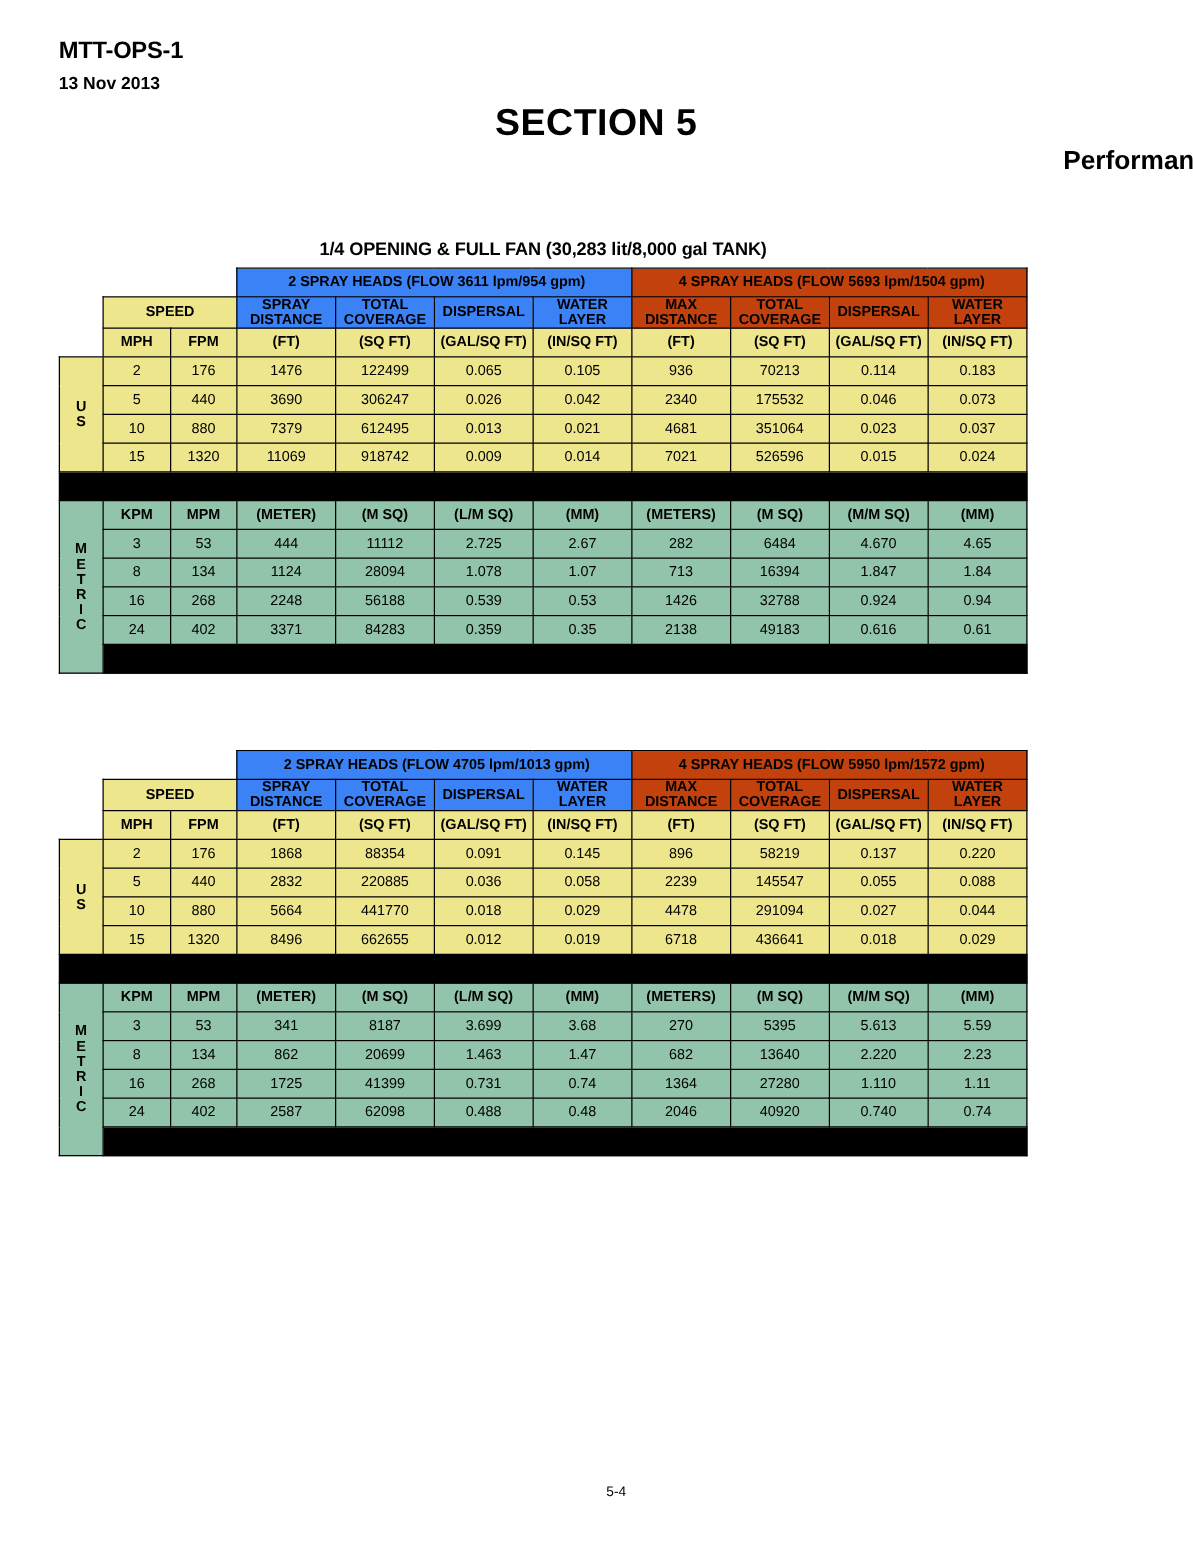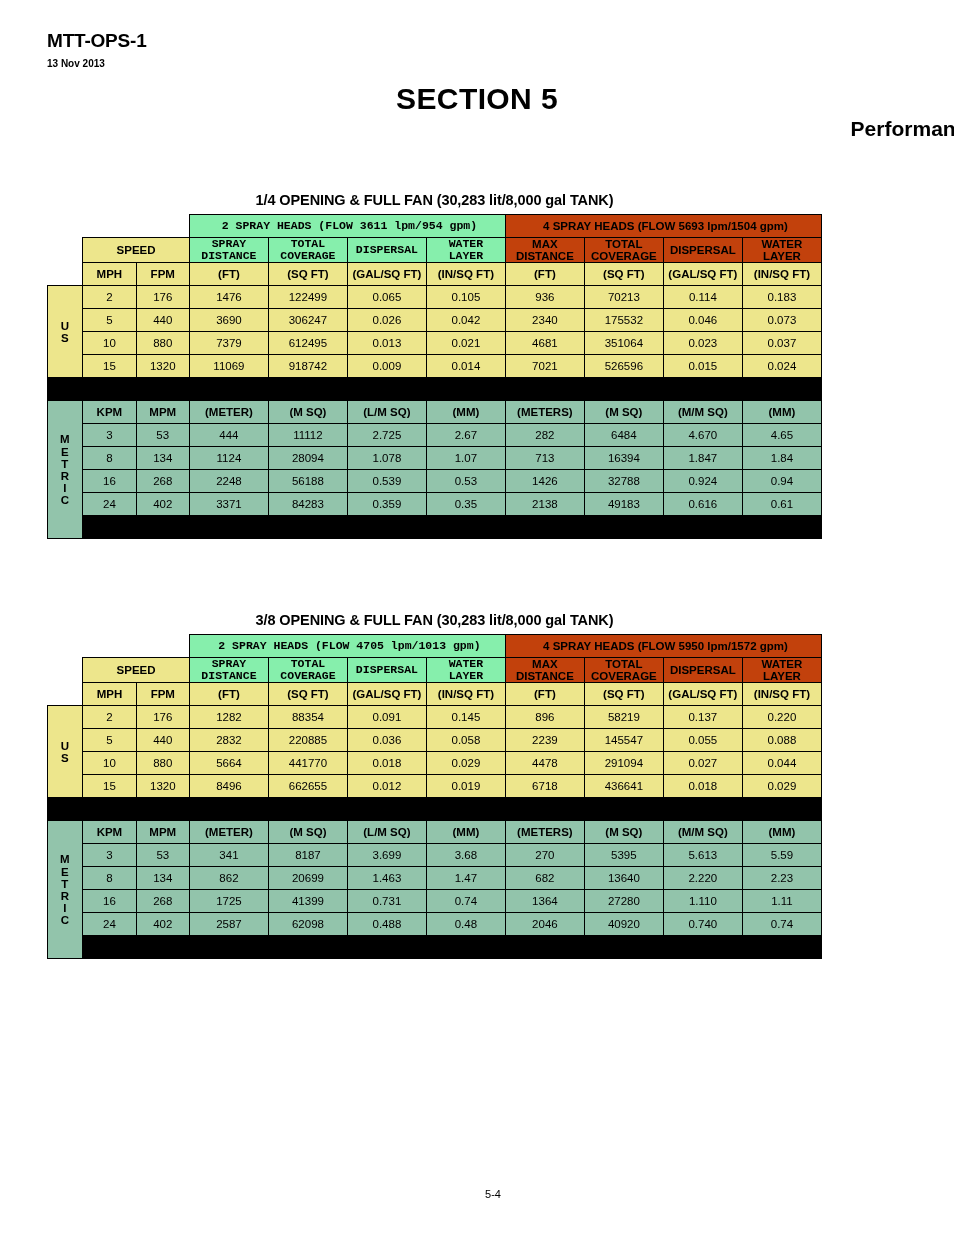--- a/index.html
+++ b/index.html
@@ -9,21 +9,21 @@
     font-family:"Liberation Sans", sans-serif;
     color:#000;
     position:relative;
     overflow:hidden;
   }
   .page { position:relative; width:816px; height:1235px; }
 
   
   .doc-head { position:absolute; left:47px; top:30px; }
   .doc-id { font-size:19px; font-weight:bold; letter-spacing:-0.2px; }
-  .doc-date { font-size:10px; font-weight:bold; margin-top:6px; }
+  .doc-date { font-size:14px; font-weight:bold; margin-top:6px; }
 
   .section-title { position:absolute; left:0; top:82px; width:954px; text-align:center;
                    font-size:30px; font-weight:bold; letter-spacing:0.4px; }
   .section-sub  { position:absolute; left:1px; top:117px; width:954px; text-align:right;
                   font-size:21px; font-weight:bold;padding-left:24px; }
 
   
   .block { position:absolute; left:47px; width:775px; }
   .block-title { text-align:center; font-size:14.5px; font-weight:bold; margin-bottom:6px;
                  letter-spacing:-0.1px;margin-top:12px; }
@@ -33,21 +33,21 @@
                   font-size:11.5px; height:22px; line-height:1.05; }
 
   
   col.c-label { width:33px; }
   col.c-sp    { width:50px; }
   col.c-d     { width:74px; }
 
   .blank     { border:none !important; background:#fff; }
   .yellow    { background:#EDE68C; }
   .green     { background:#92C4AB; }
-  .blue-l    { background:#86efac;font-family:Liberation Mono, monospace; }
+  .blue-l    { background:#3b82f6; }
   .blue-d    { background:#c2410c; }
   .black     { background:#000; border:1px solid #000; height:22px; }
 
   .hdr  { font-weight:bold; }
   .grp  { font-weight:bold; font-size:11.5px; text-align:left; padding-left:4px !important; height:20px; }
   .stack{ font-weight:bold; height:42px; font-size:11.5px; }
   .unit { font-weight:bold; height:20px; }
   .sideband { font-weight:bold; font-size:15px; letter-spacing:0.5px; }
 
   .footer { position:absolute; left:16px; top:1188px; width:954px; text-align:center;
@@ -231,21 +231,20 @@
             </tr>
             <tr>
               <td class="black" colspan="10"></td>
             </tr>
           </tbody>
         </table>
       </div>
   </div>
 
   <div class="block" id="block-1" style="top:600px;">
-    <div class="block-title">3/8 OPENING &amp; FULL FAN (30,283 lit/8,000 gal TANK)</div>
     <div class="table-host">
         <table class="perf">
           <colgroup>
             <col class="c-label">
             <col class="c-sp">
             <col class="c-sp">
             <col class="c-d">
             <col class="c-d">
             <col class="c-d">
             <col class="c-d">
@@ -284,21 +283,21 @@
               <td class="yellow unit">(IN/SQ FT)</td>
               <td class="yellow unit">(FT)</td>
               <td class="yellow unit">(SQ FT)</td>
               <td class="yellow unit">(GAL/SQ FT)</td>
               <td class="yellow unit">(IN/SQ FT)</td>
             </tr>
             <tr>
               <td class="yellow sideband" rowspan="4">U<br>S</td>
               <td class="yellow">2</td>
               <td class="yellow">176</td>
-              <td class="yellow">1282</td>
+              <td class="yellow">1868</td>
               <td class="yellow">88354</td>
               <td class="yellow">0.091</td>
               <td class="yellow">0.145</td>
               <td class="yellow">896</td>
               <td class="yellow">58219</td>
               <td class="yellow">0.137</td>
               <td class="yellow">0.220</td>
             </tr>
             <tr>
               <td class="yellow">5</td>

